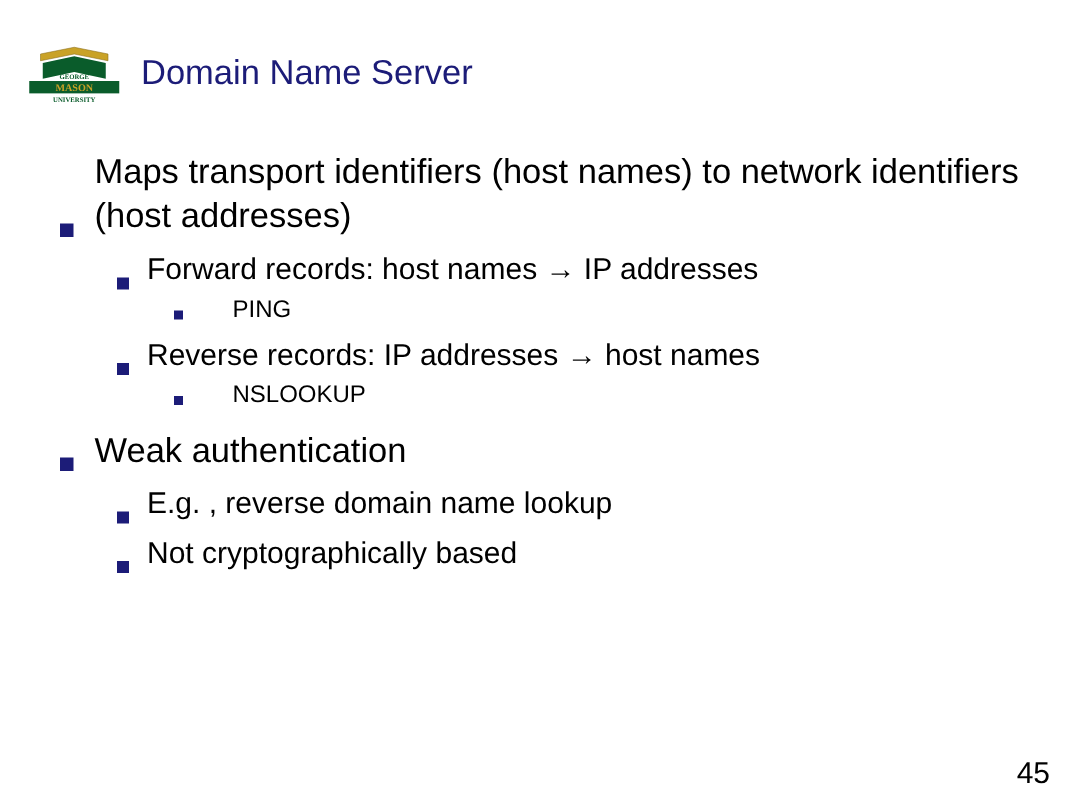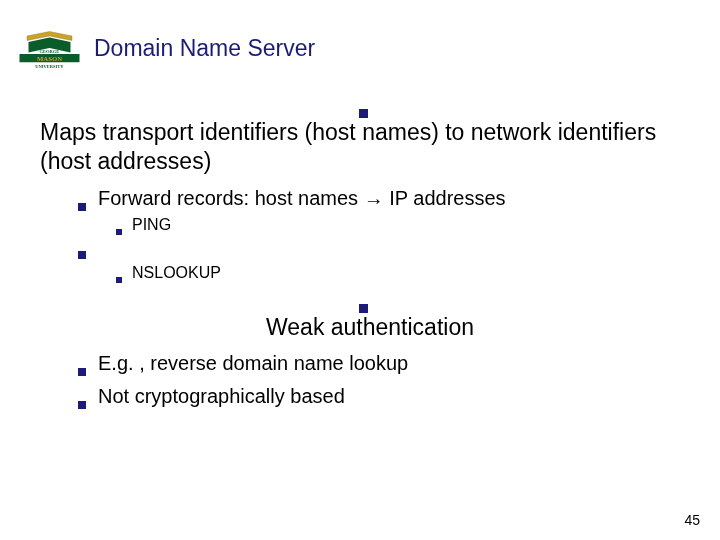--- a/index.html
+++ b/index.html
@@ -35,23 +35,22 @@
     right: 20px;
   }
   .bullet-square {
     display: inline-block;
     background: #1c1c78;
     vertical-align: middle;
     flex-shrink: 0;
   }
   .lvl1 {
     display: flex;
-    align-items: center;
+    align-items: flex-end;
     margin-bottom: 10px;
-    flex-direction: column;
   }
   .lvl1 .bullet-square {
     width: 9px;
     height: 9px;
     margin-top: 9px;
     margin-right: 14px;
   }
   .lvl1 .txt {
     font-size: 23px;
     line-height: 1.25;
@@ -68,40 +67,41 @@
     height: 8px;
     margin-top: 8px;
     margin-right: 12px;
   }
   .lvl2 .txt {
     font-size: 20px;
     line-height: 1.25;
   }
   .lvl3 {
     display: flex;
-    align-items: flex-end;
+    align-items: center;
     margin-left: 76px;
     margin-top: 2px;
     margin-bottom: 6px;
+    gap: 23px;
   }
   .lvl3 .bullet-square {
     width: 6px;
     height: 6px;
     margin-top: 7px;
     margin-right: 10px;
   }
   .lvl3 .txt {
     font-size: 16px;
     line-height: 1.25;
   }
   .pagenum {
     position: absolute;
     bottom: 12px;
     right: 20px;
-    font-size: 14px;
+    font-size: 20px;
   }
 </style>
 </head>
 <body>
 
 <div class="logo">
   <svg viewBox="0 0 100 60" width="75" height="45">
     <path d="M20 8 L50 2 L80 8 L80 14 L50 8 L20 14 Z" fill="#c9a227" stroke="#8a6d1a" stroke-width="0.5"></path>
     <path d="M22 16 L50 10 L78 16 L78 30 L50 24 L22 30 Z" fill="#0a5c2b"></path>
     <rect x="10" y="32" width="80" height="11" fill="#0a5c2b"></rect>
@@ -124,20 +124,21 @@
     <span class="bullet-square"></span>
     <span class="txt">Forward records: host names → IP addresses</span>
   </div>
   <div class="lvl3">
     <span class="bullet-square"></span>
     <span class="txt">PING</span>
   </div>
 
   <div class="lvl2">
     <span class="bullet-square"></span>
+    <span class="txt">Reverse records: IP addresses → host names</span>
   </div>
   <div class="lvl3">
     <span class="bullet-square"></span>
     <span class="txt">NSLOOKUP</span>
   </div>
 
   <div class="lvl1" style="margin-top:12px;">
     <span class="bullet-square"></span>
     <span class="txt">Weak authentication</span>
   </div>

